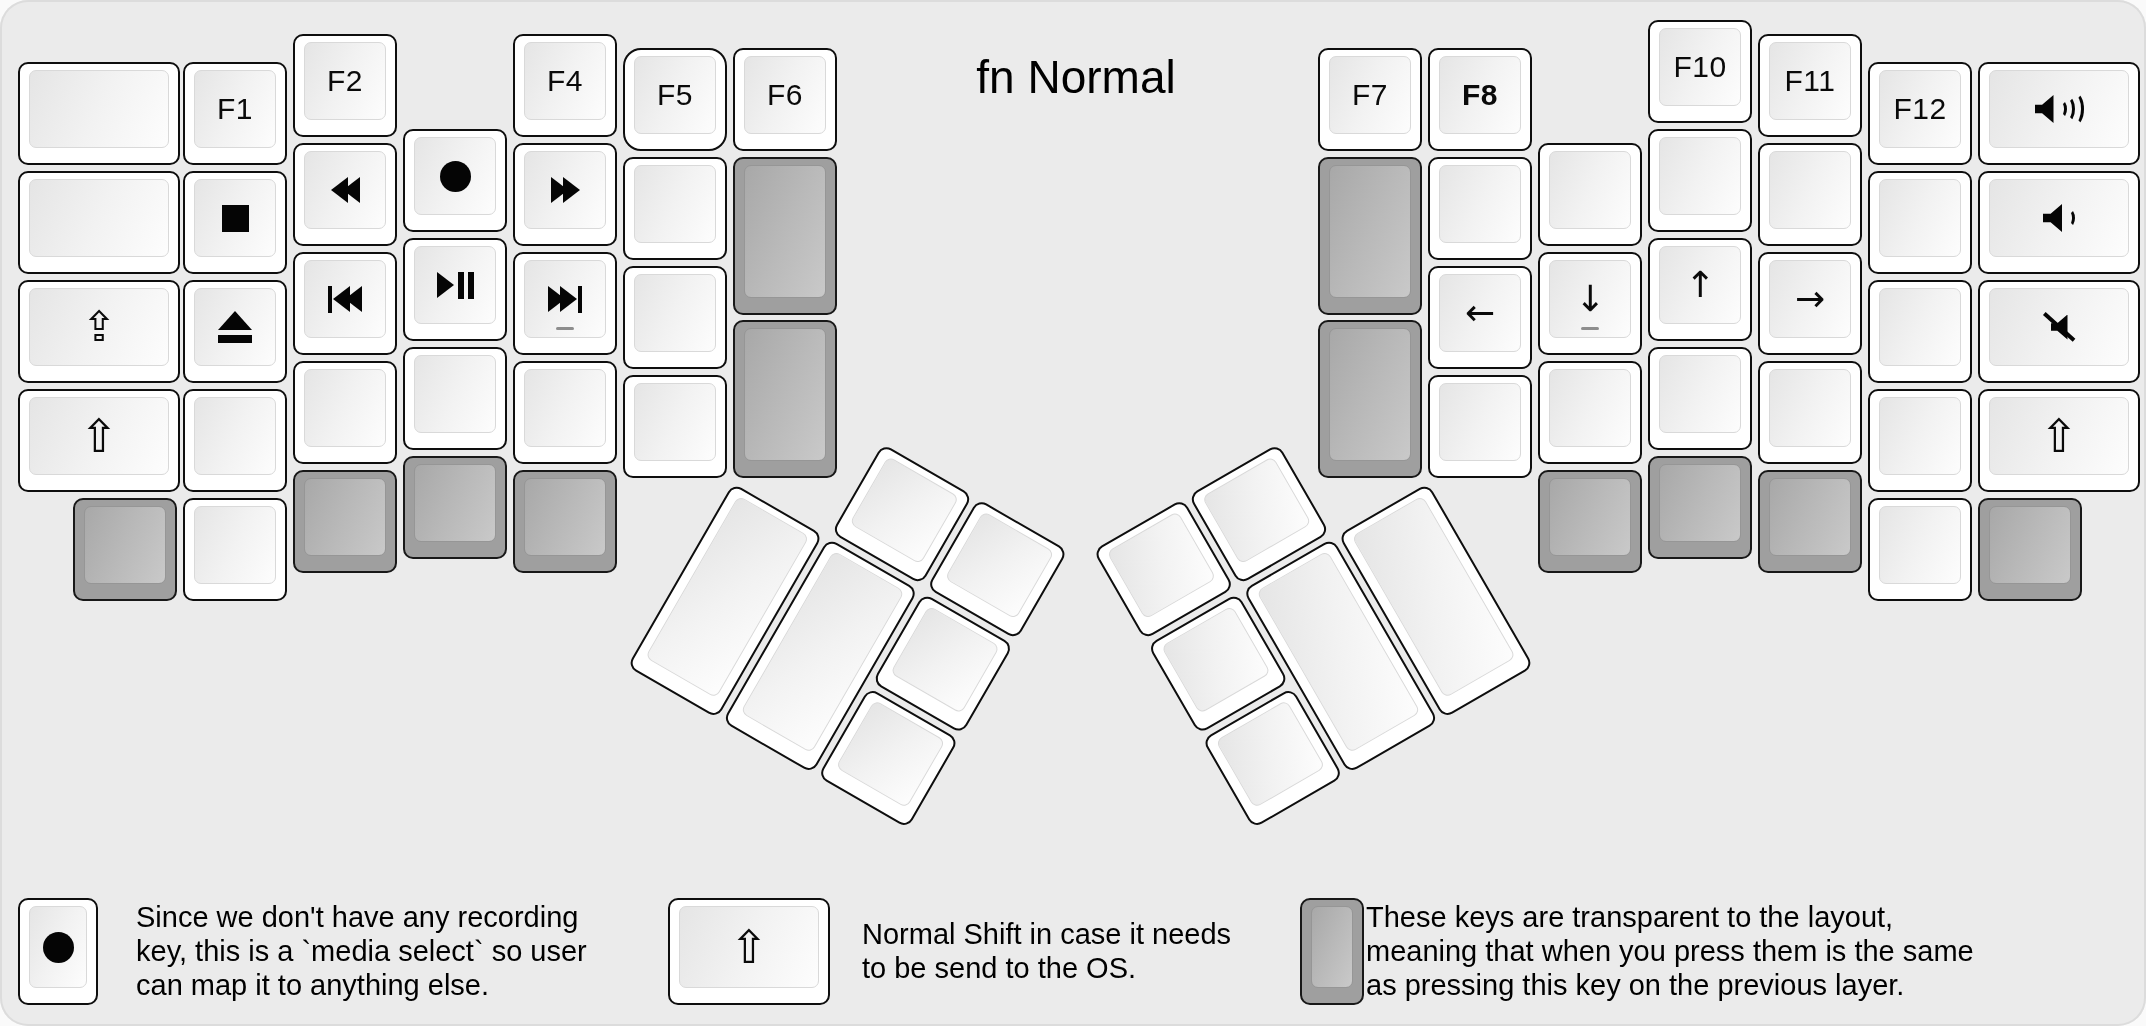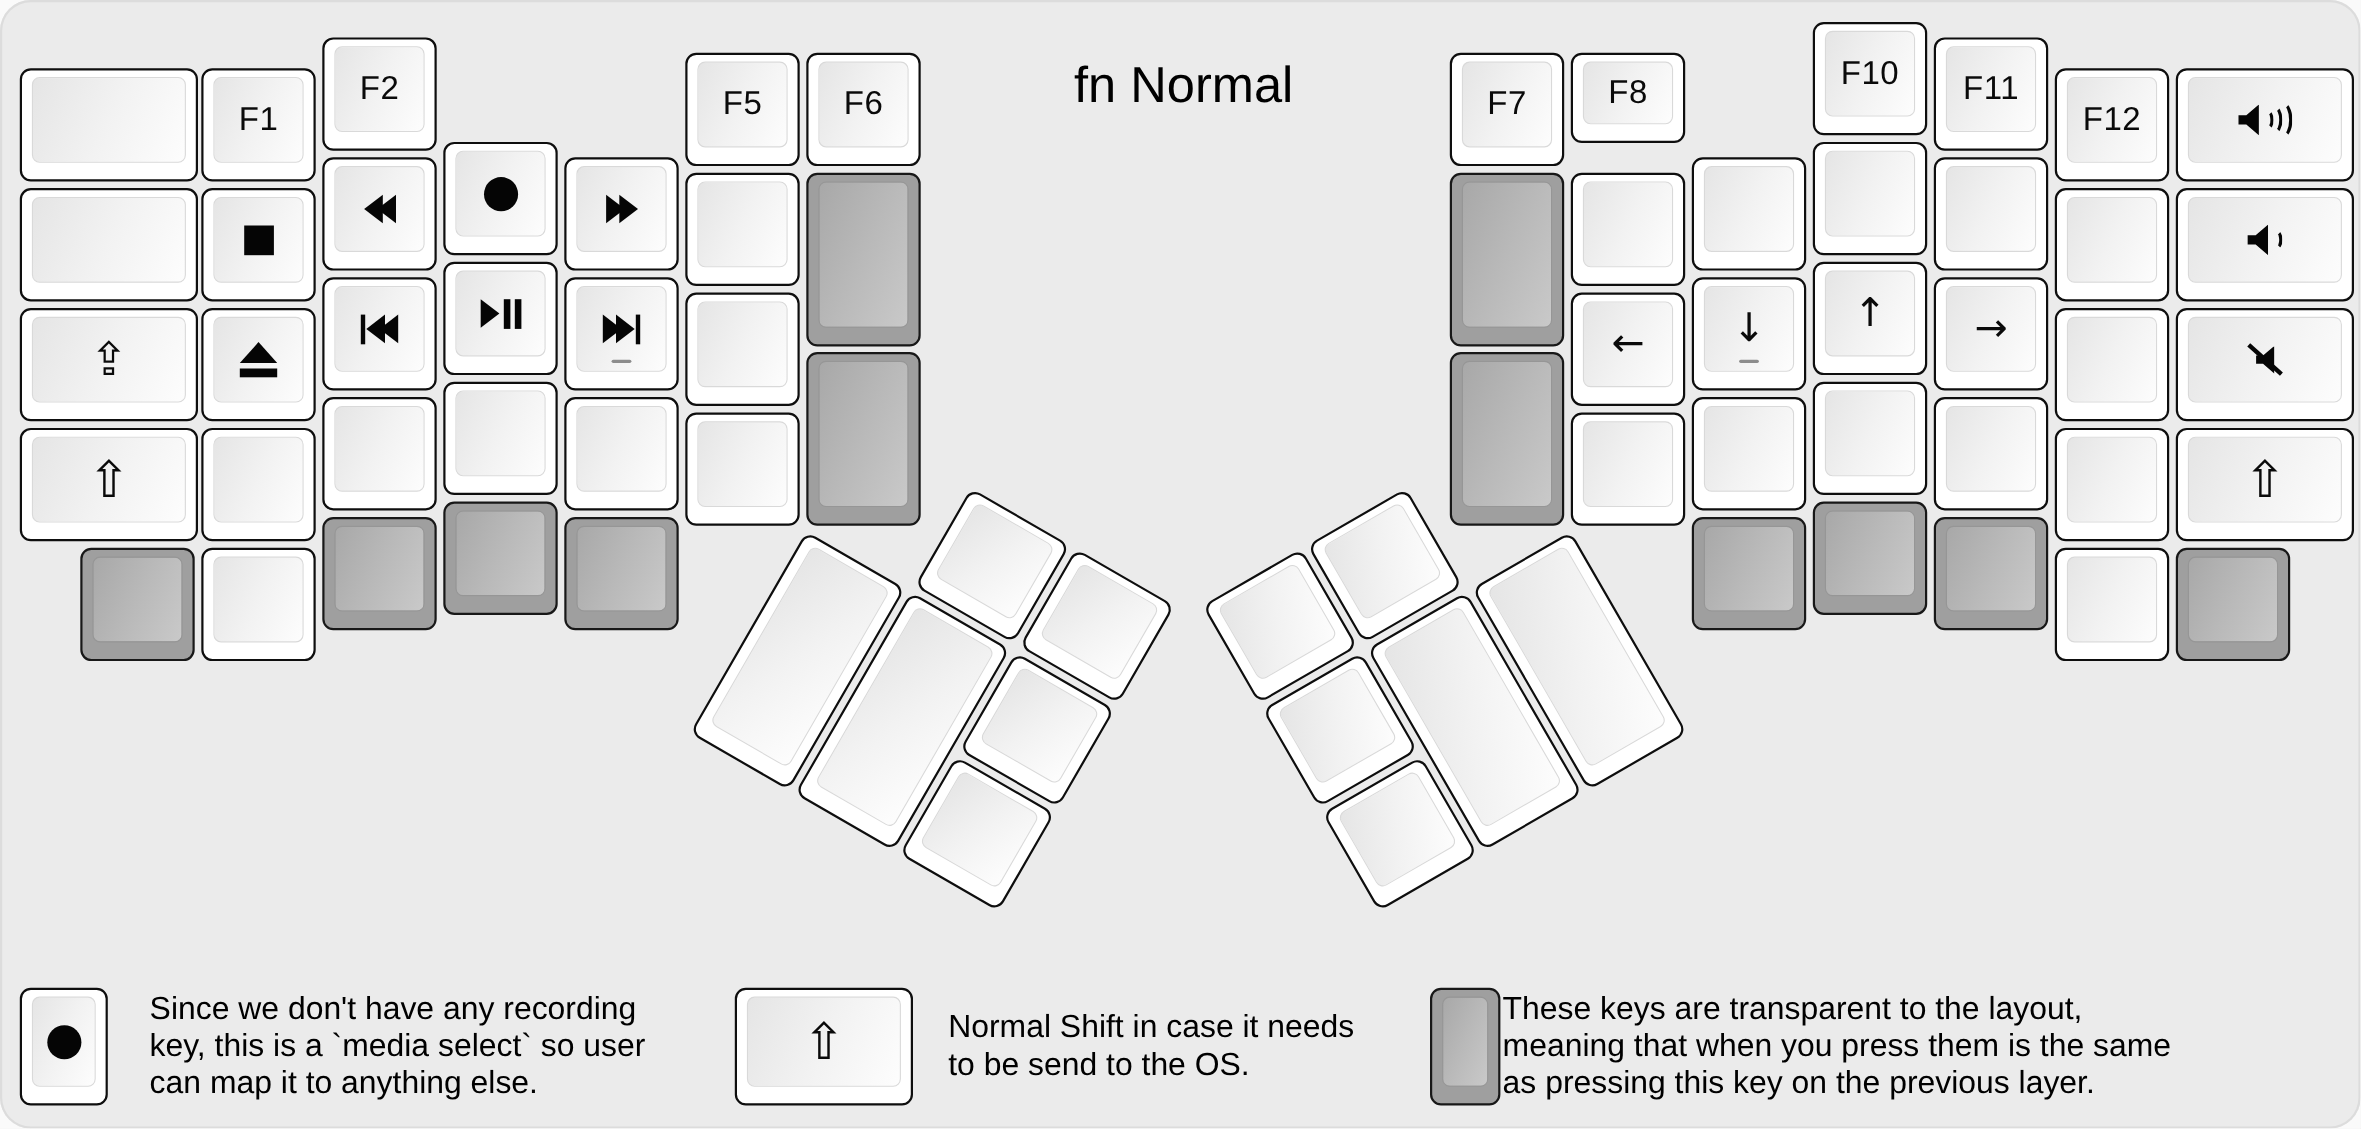--- a/index.html
+++ b/index.html
@@ -176,20 +176,25 @@
         <div class="i-row">
           <div class="tri r"></div>
           <div class="vbar w" style="margin-left:4px"></div>
           <div class="vbar w" style="margin-left:4px"></div>
         </div>
       </div>
     </div>
     <div class="key" style="left: 403px; top: 347px; width: 104px; height: 103px;">
       <div class="cap"></div>
     </div>
+    <div class="key" style="left: 513px; top: 34px; width: 104px; height: 103px;">
+      <div class="cap">
+        <div class="key-label">F4</div>
+      </div>
+    </div>
     <div class="key" style="left: 513px; top: 143px; width: 104px; height: 103px;">
       <div class="cap">
         <div class="i-row">
           <div class="tri r"></div>
           <div class="tri r ov"></div>
         </div>
       </div>
     </div>
     <div class="key" style="left: 513px; top: 252px; width: 104px; height: 103px;">
       <div class="cap">
@@ -197,21 +202,21 @@
           <div class="tri r"></div>
           <div class="tri r ov"></div>
           <div class="vbar" style="margin-left:1px"></div>
         </div>
         <div class="homing"></div>
       </div>
     </div>
     <div class="key" style="left: 513px; top: 361px; width: 104px; height: 103px;">
       <div class="cap"></div>
     </div>
-    <div class="key" style="left: 623px; top: 48px; width: 104px; height: 103px;">
+    <div class="key" style="left: 623px; top: 48px; width: 104px; height: 103px; border-radius: 18px;">
       <div class="cap">
         <div class="key-label">F5</div>
       </div>
     </div>
     <div class="key" style="left: 623px; top: 157px; width: 104px; height: 103px;">
       <div class="cap"></div>
     </div>
     <div class="key" style="left: 623px; top: 266px; width: 104px; height: 103px;">
       <div class="cap"></div>
     </div>
@@ -248,21 +253,21 @@
       <div class="cap">
         <div class="key-label">F7</div>
       </div>
     </div>
     <div class="key gray" style="left: 1318px; top: 157px; width: 104px; height: 158px;">
       <div class="cap"></div>
     </div>
     <div class="key gray" style="left: 1318px; top: 320px; width: 104px; height: 158px;">
       <div class="cap"></div>
     </div>
-    <div class="key" style="left: 1428px; top: 48px; width: 104px; height: 82px;">
+    <div class="key" style="left: 1428px; top: 48px; width: 104px; height: 103px; font-weight: bold;">
       <div class="cap">
         <div class="key-label">F8</div>
       </div>
     </div>
     <div class="key" style="left: 1428px; top: 157px; width: 104px; height: 103px;">
       <div class="cap"></div>
     </div>
     <div class="key" style="left: 1428px; top: 266px; width: 104px; height: 103px;">
       <div class="cap">
         <div class="key-glyph g-arrow_left">←</div>

